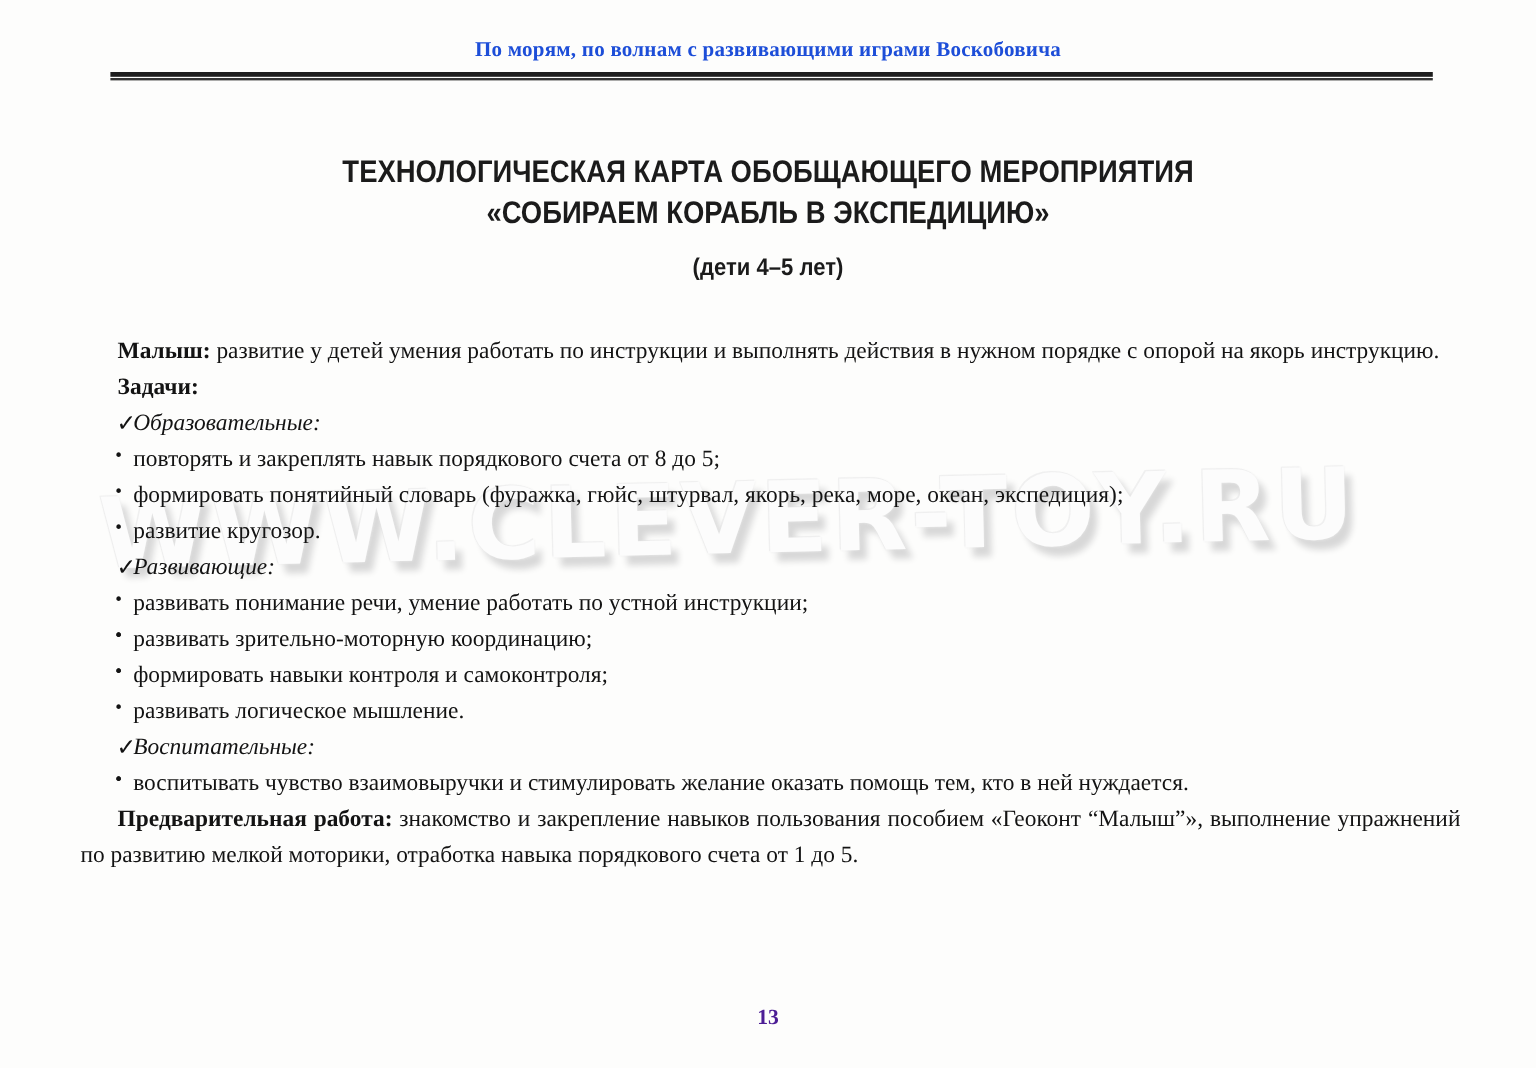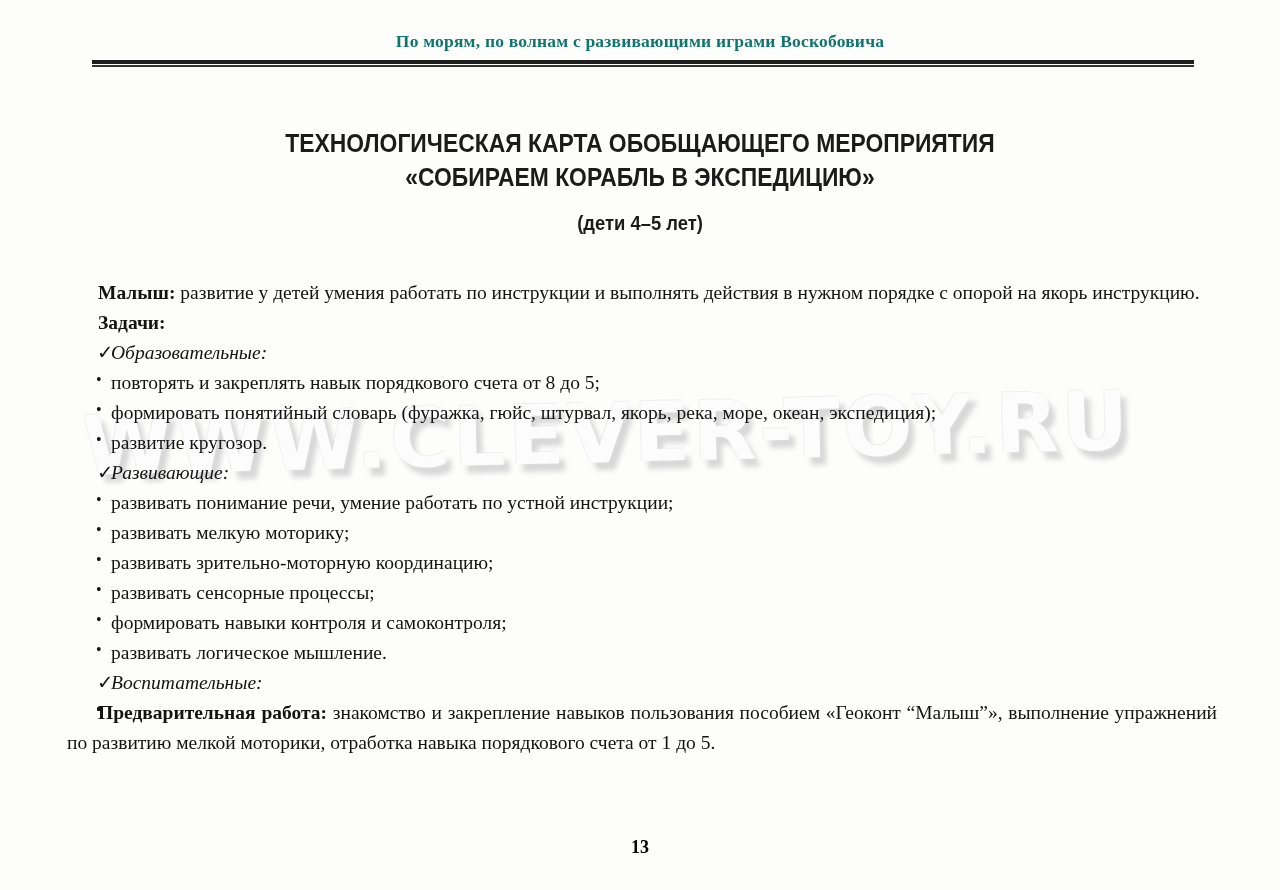--- a/index.html
+++ b/index.html
@@ -17,21 +17,21 @@
 
   
   .running-header {
     position: absolute;
     top: 31px; left: 0; width: 100%;
     text-align: center;
     font-family: "Liberation Serif", serif;
     font-weight: 700;
     font-size: 17.5px;
     letter-spacing: 0.2px;
-    color: #0f766e;
+    color: #1d4ed8;
   }
   .header-rule { position: absolute; top: 60px; left: 92px; right: 86px; }
   .header-rule .r1 { height: 4px; background: #1e1e1e; }
   .header-rule .r2 { height: 2px; background: #333; margin-top: 1px; }
 
   
   .watermark {
     position: absolute;
     top: 386px; left: 82px;
     z-index: 0;
@@ -101,21 +101,21 @@
   }
 
   
   .page-number {
     position: absolute;
     bottom: 32px; left: 0; width: 100%;
     text-align: center;
     font-family: "Liberation Serif", serif;
     font-weight: 700;
     font-size: 18px;
-    color: #000000;
+    color: #4c1d95;
   }
 </style>
 </head>
 <body>
 
 <div class="page">
 
   <div class="running-header">По морям, по волнам с развивающими играми Воскобовича</div>
   <div class="header-rule">
     <div class="r1"></div>
@@ -154,48 +154,47 @@
     <div class="check-line">
       <span class="check">✓</span>
       <span class="section-heading">Развивающие:</span>
     </div>
     <div class="bullet-line">
       <span class="bullet">•</span>
       <span>развивать понимание речи, умение работать по устной инструкции;</span>
     </div>
     <div class="bullet-line">
       <span class="bullet">•</span>
-      <span>развивать мелкую моторику;</span>
     </div>
     <div class="bullet-line">
       <span class="bullet">•</span>
       <span>развивать зрительно-моторную координацию;</span>
     </div>
     <div class="bullet-line">
       <span class="bullet">•</span>
-      <span>развивать сенсорные процессы;</span>
     </div>
     <div class="bullet-line">
       <span class="bullet">•</span>
       <span>формировать навыки контроля и самоконтроля;</span>
     </div>
     <div class="bullet-line">
       <span class="bullet">•</span>
       <span>развивать логическое мышление.</span>
     </div>
 
     <div class="check-line">
       <span class="check">✓</span>
       <span class="section-heading">Воспитательные:</span>
     </div>
     <div class="bullet-line">
       <span class="bullet">•</span>
     </div>
     <div class="bullet-line">
       <span class="bullet">•</span>
+      <span>воспитывать чувство взаимовыручки и стимулировать желание оказать помощь тем, кто в ней нуждается.</span>
     </div>
 
     <p class="para"><b>Предварительная работа:</b> <span>знакомство и закрепление навыков пользования пособием «Геоконт “Малыш”», выполнение упражнений по развитию мелкой моторики, отработка навыка порядкового счета от 1 до 5.</span></p>
 
   </div>
 
   <div class="page-number">13</div>
 
 </div>
 

